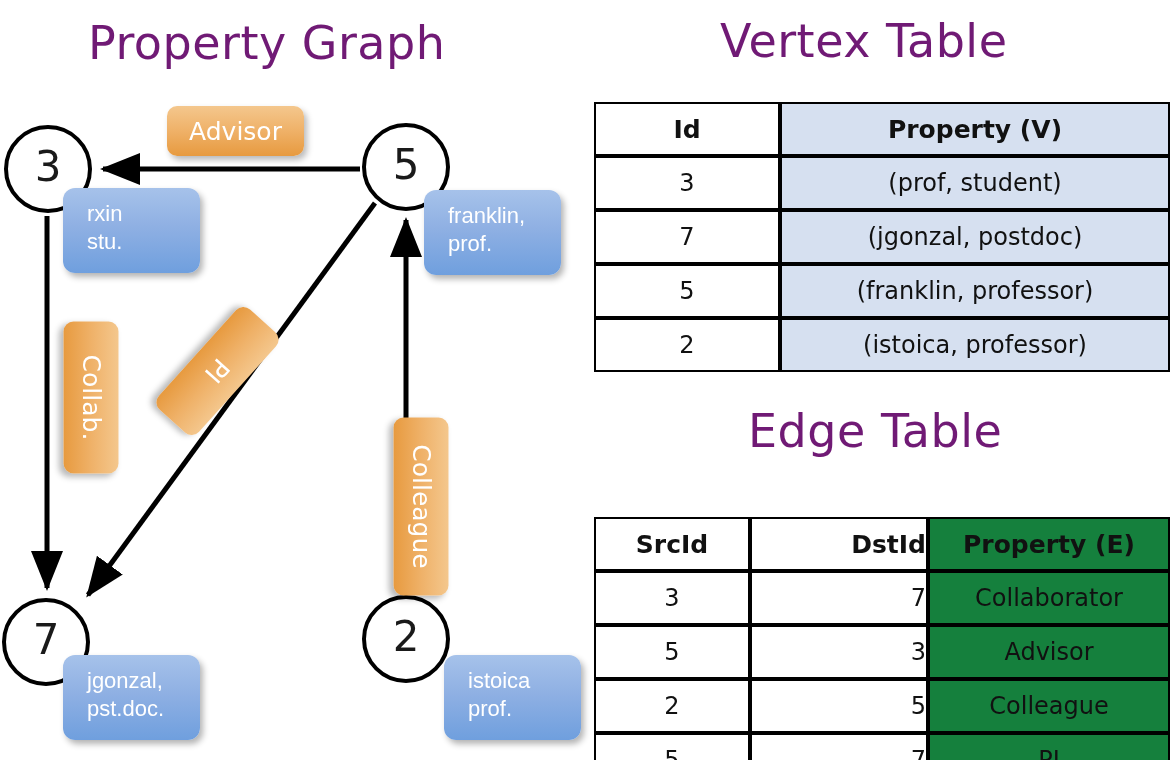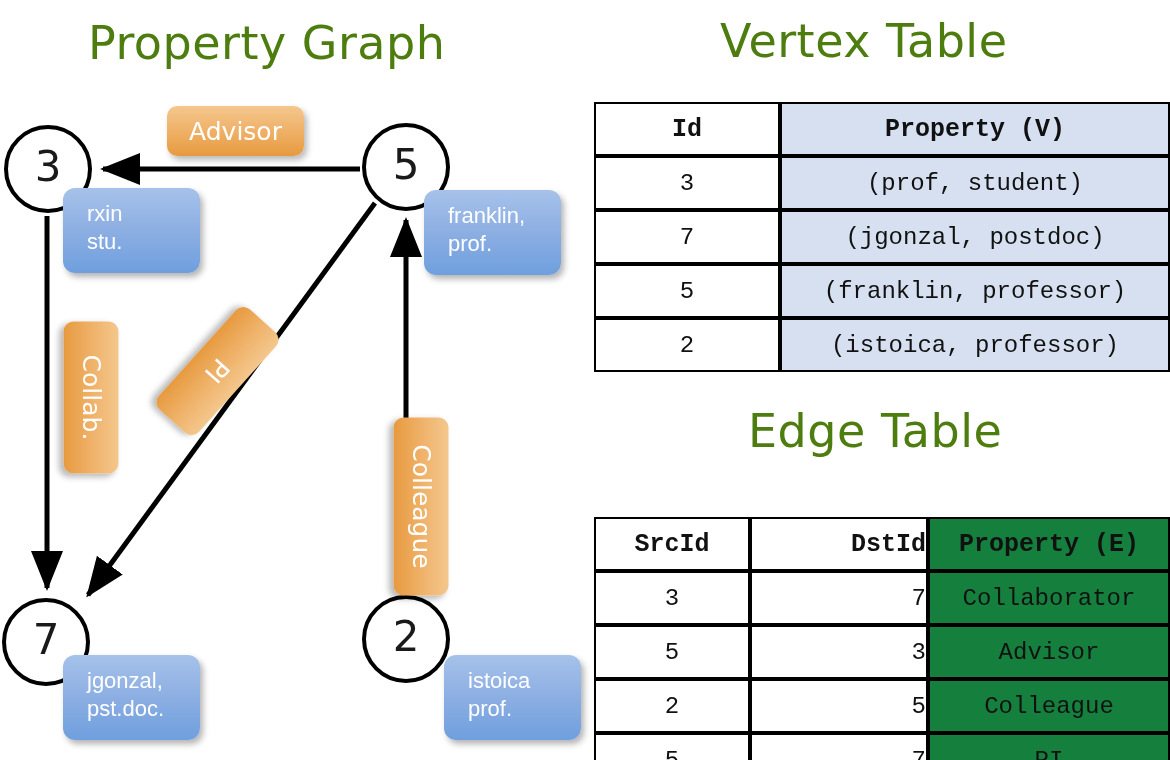--- a/index.html
+++ b/index.html
@@ -16,21 +16,21 @@
     font-family: "Liberation Sans", sans-serif;
     color: #000000;
   }
 
   
   .title {
     position: absolute;
     font-weight: 400;
     font-size: 46px;
     letter-spacing: 0.5px;
-    color: #4d7c0f;
+    color: #701a75;
     white-space: nowrap;
     font-family: "DejaVu Sans", sans-serif;
   }
   #title-property-graph { left: 88px;  top: 16px; }
   #title-vertex-table   { left: 720px; top: 14px; }
   #title-edge-table     { left: 748px; top: 404px; }
 
   
   #graph-canvas {
     position: absolute;
@@ -139,21 +139,20 @@
   }
   .data-table td, .data-table th {
     border: 2px solid #000000;
     text-align: center;
     font-weight: normal;
     font-size: 24px;
     color: #111111;
     padding: 0;
     box-sizing: border-box;
     white-space: nowrap;
-    font-family: Liberation Mono, monospace;
   }
   .data-table th {
     font-weight: bold;
     font-size: 25px;
   }
 
   
   #vertex-table { left: 594px; top: 102px; }
   #vertex-table td, #vertex-table th { height: 54px; }
   #vertex-table .col-id   { width: 186px; background: #ffffff; }

